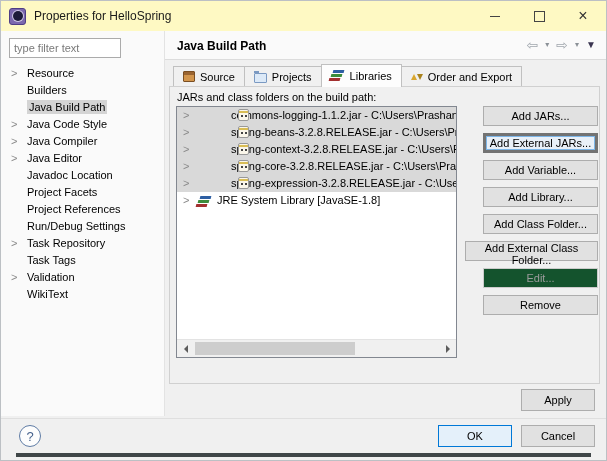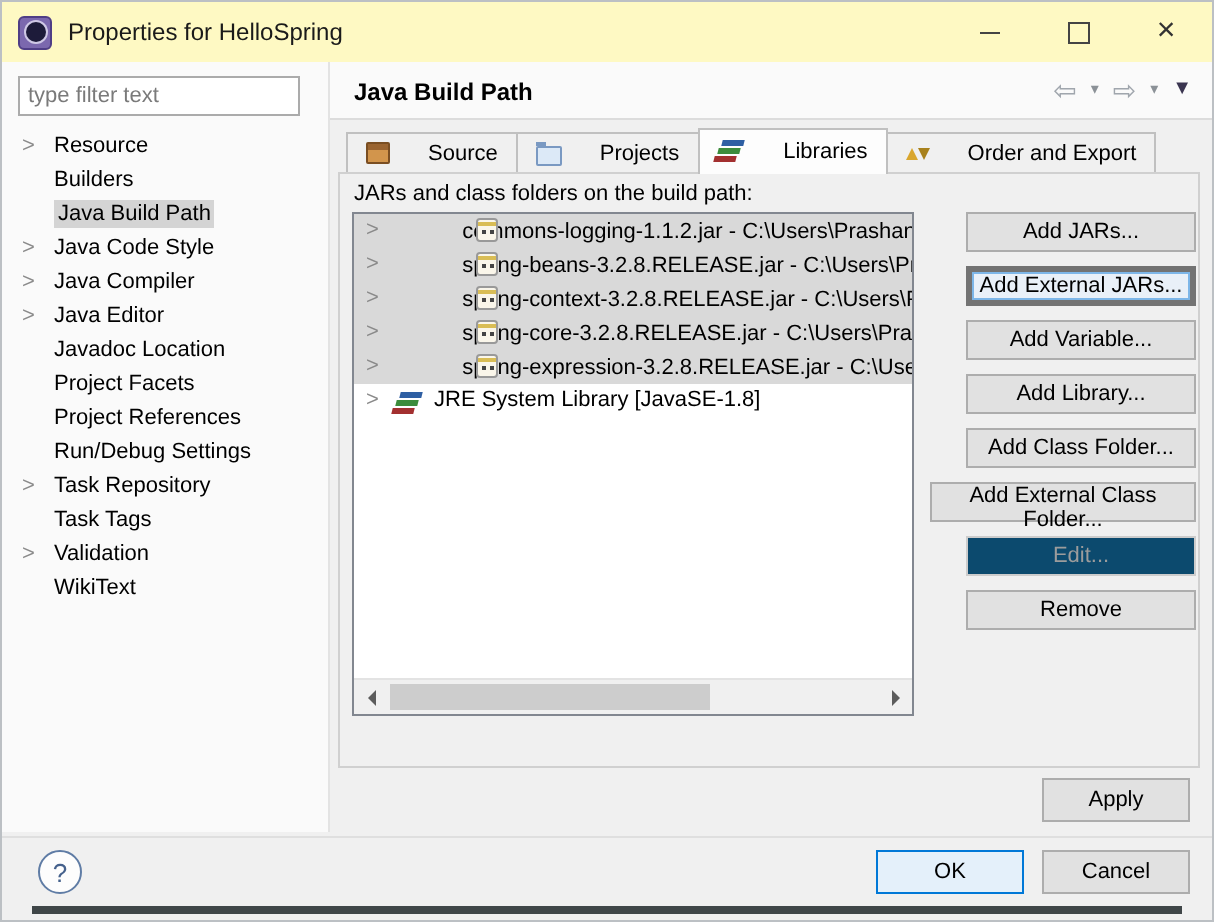--- a/index.html
+++ b/index.html
@@ -15,21 +15,21 @@
   .title{margin-left:8px;font-size:12px;color:#1a1a1a;white-space:nowrap;}
   .win-controls{position:absolute;right:1px;top:0;height:30px;display:flex;}
   .win-btn{width:44px;height:30px;display:flex;align-items:center;justify-content:center;color:#444;}
   .glyph-min{width:10px;height:1px;background:#444;}
   .glyph-max{width:9px;height:9px;border:1px solid #444;}
   .glyph-close{font-size:16px;line-height:1;color:#333;}
 
   
   .body{position:absolute;left:0;top:30px;right:0;bottom:0;background:#f0f0f0;}
   .sidebar{position:absolute;left:0;top:0;width:163px;bottom:44px;background:#fafafa;}
-  .filter{position:absolute;left:8px;top:7px;width:141px;height:20px;box-sizing:border-box;
+  .filter{position:absolute;left:8px;top:7px;width:112px;height:20px;box-sizing:border-box;
           border:1px solid #ababab;font-family:inherit;font-size:11px;padding:0 4px;color:#333;background:#fff;}
   .filter::placeholder{color:#7a7a7a;opacity:1;}
   .tree{position:absolute;left:0;top:34px;right:0;}
   .tree-item{height:17px;line-height:17px;position:relative;padding-left:26px;white-space:nowrap;}
   .tree-item .chevron{visibility:hidden;}
   .tree-item.expandable .chevron{visibility:visible;}
   .chevron{position:absolute;left:10px;top:0;color:#8a8a8a;font-size:11px;line-height:17px;}
   .tree-item.selected .tree-label{background:#d4d4d4;padding:1px 2px;}
 
   .vdivider{position:absolute;left:163px;top:0;bottom:44px;width:1px;background:#e3e3e3;}
@@ -38,21 +38,21 @@
   .header-band{position:absolute;left:164px;right:0;top:0;height:28px;background:#fafafa;}
   .page-title{position:absolute;left:176px;top:8px;font-weight:bold;font-size:12px;}
   .nav-icons{position:absolute;right:10px;top:7px;display:flex;align-items:center;gap:7px;}
   .nav-icons .arrow{color:#a0a6ad;font-size:14px;line-height:14px;}
   .nav-icons .small{color:#8b9197;font-size:8px;line-height:8px;}
   .nav-icons .dark{color:#3a3550;font-size:10px;line-height:10px;}
   .header-rule{position:absolute;left:164px;right:0;top:28px;height:1px;background:#dcdcdc;}
 
   
   .tab-bar{position:absolute;left:172px;top:33px;display:flex;align-items:flex-end;z-index:3;}
-  .tab{height:20px;padding:0 9px;display:flex;align-items:center;gap:19px;background:#f0f0f0;
+  .tab{height:20px;padding:0 9px;display:flex;align-items:center;gap:5px;background:#f0f0f0;
        border:1px solid #c0c0c0;border-bottom:none;margin-right:-1px;box-sizing:border-box;}
   .tab.active{height:23px;background:#fdfdfd;margin-bottom:-1px;z-index:4;position:relative;}
   .tab-icon{display:inline-block;flex:0 0 auto;}
 
   
   .package-icon{width:12px;height:11px;background:linear-gradient(#9a6430 0 3px,#d2954c 3px);
                 border:1px solid #7a4e22;border-radius:1px;box-sizing:border-box;}
   .folder-icon{position:relative;width:13px;height:10px;background:#dce9f7;border:1px solid #7a99c2;
                border-radius:1px;box-sizing:border-box;margin-top:2px;}
   .folder-icon::before{content:"";position:absolute;left:-1px;top:-3px;width:5px;height:2px;background:#7a99c2;}
@@ -90,21 +90,21 @@
   .tri-left{width:0;height:0;border:4px solid transparent;border-left-width:0;border-right-color:#5c5c5c;}
   .tri-right{width:0;height:0;border:4px solid transparent;border-right-width:0;border-left-color:#5c5c5c;}
   .hs-thumb{position:absolute;left:18px;top:2px;width:160px;height:13px;background:#cdcdcd;}
 
   
   .actions{position:absolute;left:295px;top:19px;width:133px;display:flex;flex-direction:column;gap:7px;}
   .action-btn{height:20px;margin-left:18px;font-family:inherit;font-size:11px;background:#e1e1e1;
               border:1px solid #adadad;padding:0;color:#000;box-sizing:border-box;}
   .action-btn.wide{margin-left:0;}
   .action-btn.focused{border:3px solid #737373;box-shadow:inset 0 0 0 1px #7db6e8;background:#e9f0f8;}
-  .action-btn.disabled{color:#9c9c9c;background:#0c4a6e;border-color:#cccccc;}
+  .action-btn.disabled{color:#9c9c9c;background:#14532d;border-color:#cccccc;}
 
   
   .apply-btn{position:absolute;left:520px;top:358px;width:74px;height:22px;font-family:inherit;font-size:11px;
              background:#e1e1e1;border:1px solid #adadad;padding:0;}
   .footer-rule{position:absolute;left:0;right:0;top:387px;height:1px;background:#dfdfdf;}
   .help-circle{position:absolute;left:18px;top:394px;width:22px;height:22px;border:1px solid #5f7ca5;
                border-radius:50%;color:#45618c;display:flex;align-items:center;justify-content:center;
                font-size:13px;background:#fdfdfd;box-sizing:border-box;}
   .ok-btn{position:absolute;left:437px;top:394px;width:74px;height:22px;font-family:inherit;font-size:11px;
           background:#e4f0fa;border:1px solid #0078d7;padding:0;}

